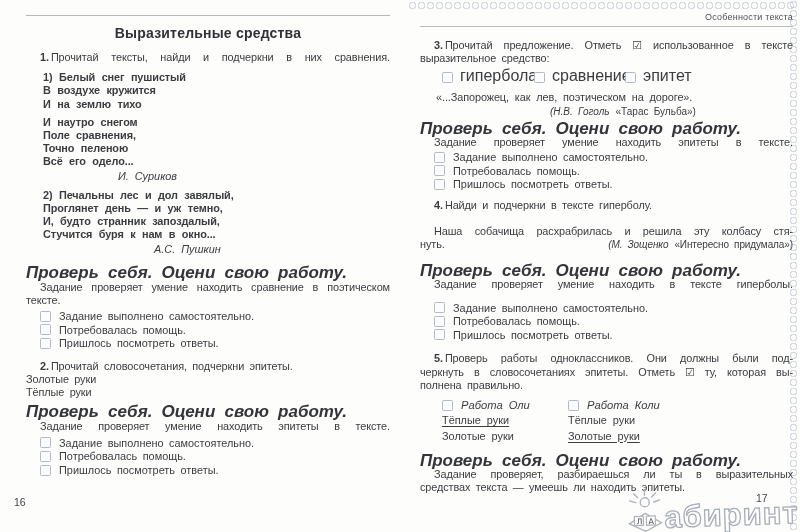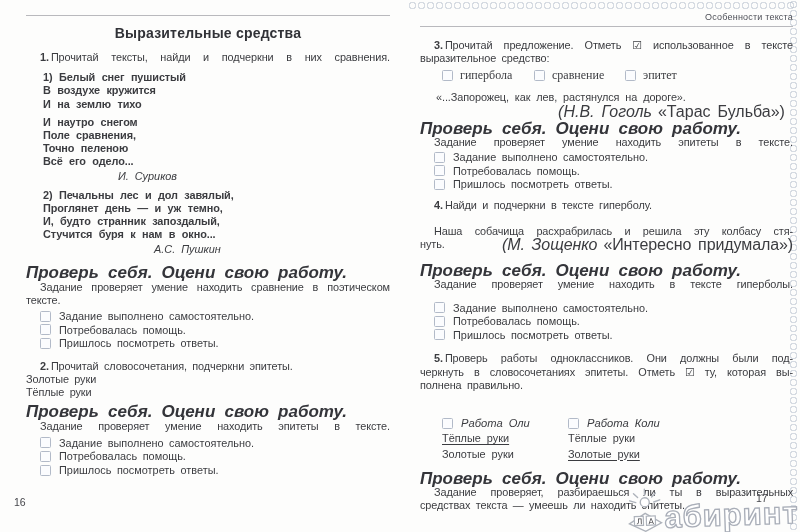--- a/index.html
+++ b/index.html
@@ -26,30 +26,30 @@
   .a2{padding-left:128px;}
   .check-title{font-size:17px;font-weight:bold;font-style:italic;line-height:14px;margin-top:10px;word-spacing:4.5px;color:#34353a;}
   .opts{margin-top:3px;}
   .opt{padding-left:14px;font-size:10.9px;line-height:13.6px;white-space:nowrap;word-spacing:2.5px;}
   .cb{display:inline-block;width:11px;height:11px;border:1px solid #b2bac8;background:#fbfcfe;border-radius:1.5px;vertical-align:-1.5px;box-sizing:border-box;}
   .opt .olabel{margin-left:8px;}
   .mt1{margin-top:1px;}.mt2{margin-top:2px;}.mt4{margin-top:4px;}
   .mt5{margin-top:5px;}.mt6{margin-top:6px;}.mt7{margin-top:7px;}
   .mt9{margin-top:9px;}.mt10{margin-top:10px;}.mt12{margin-top:12px;}.mt13{margin-top:13px;}
   .choice-row{position:relative;height:15px;margin-top:4px;}
-  .choice{position:absolute;top:0;white-space:nowrap;font-size:12px;line-height:13.2px;font-family:Liberation Serif, serif;}
+  .choice{position:absolute;top:0;white-space:nowrap;font-size:16px;line-height:13.2px;}
   .choice .cb{margin-right:7px;}
   .choice-1{left:22px;}.choice-2{left:114px;}.choice-3{left:205px;}
   .quote{margin-left:16px;margin-top:7px;word-spacing:3px;}
-  .attr{font-size:16px;line-height:13.2px;white-space:nowrap;word-spacing:2.5px;text-align:center;}
+  .attr{font-size:10px;line-height:13.2px;white-space:nowrap;word-spacing:2.5px;}
   .attr .ital{font-style:italic;}
   .attr-gogol{margin-left:130px;}
   .attr .src-title{margin-left:6px;}
   .flexline{display:flex;justify-content:space-between;}
-  .works{position:relative;height:44px;margin-top:24px;}
+  .works{position:relative;height:44px;margin-top:6px;}
   .work-col{position:absolute;top:0;width:130px;}
   .work-col-1{left:22px;}
   .work-col-2{left:148px;}
   .work-label{font-size:11.2px;font-style:italic;line-height:14px;white-space:nowrap;word-spacing:3px;}
   .work-label .cb{margin-right:8px;}
   .work-item{font-size:10.9px;line-height:13.5px;margin-top:2px;white-space:nowrap;word-spacing:3px;}
   .u{text-decoration:underline;text-underline-offset:2px;}
   .pagenum{position:absolute;font-size:10.5px;color:#45464b;}
   .pn-left{left:14px;top:496px;}
   .pn-right{left:756px;top:492px;z-index:5;}
@@ -130,21 +130,21 @@
 
     <div class="line stretch hang mt12"><b class="num">3.</b><span>Прочитай предложение. Отметь ☑ использованное в тексте</span></div>
     <div class="line">выразительное средство:</div>
 
     <div class="choice-row">
       <span class="choice choice-1"><span class="cb"></span><span>гипербола</span></span>
       <span class="choice choice-2"><span class="cb"></span><span>сравнение</span></span>
       <span class="choice choice-3"><span class="cb"></span><span>эпитет</span></span>
     </div>
 
-    <div class="line quote">«...Запорожец, как лев, растянулся на дороге».</div>
+    <div class="line quote">«...Запорожец, как лев, поэтическом на дороге».</div>
     <div class="attr attr-gogol"><span class="ital">(Н.В. Гоголь</span><span class="src-title">«Тарас Бульба»)</span></div>
 
     <div class="check-title mt4">Проверь себя. Оцени свою работу.</div>
     <div class="line stretch hang">Задание проверяет умение находить эпитеты в тексте.</div>
     <div class="opts mt2">
       <div class="opt"><span class="cb"></span><span class="olabel">Задание выполнено самостоятельно.</span></div>
       <div class="opt"><span class="cb"></span><span class="olabel">Потребовалась помощь.</span></div>
       <div class="opt"><span class="cb"></span><span class="olabel">Пришлось посмотреть ответы.</span></div>
     </div>
 

